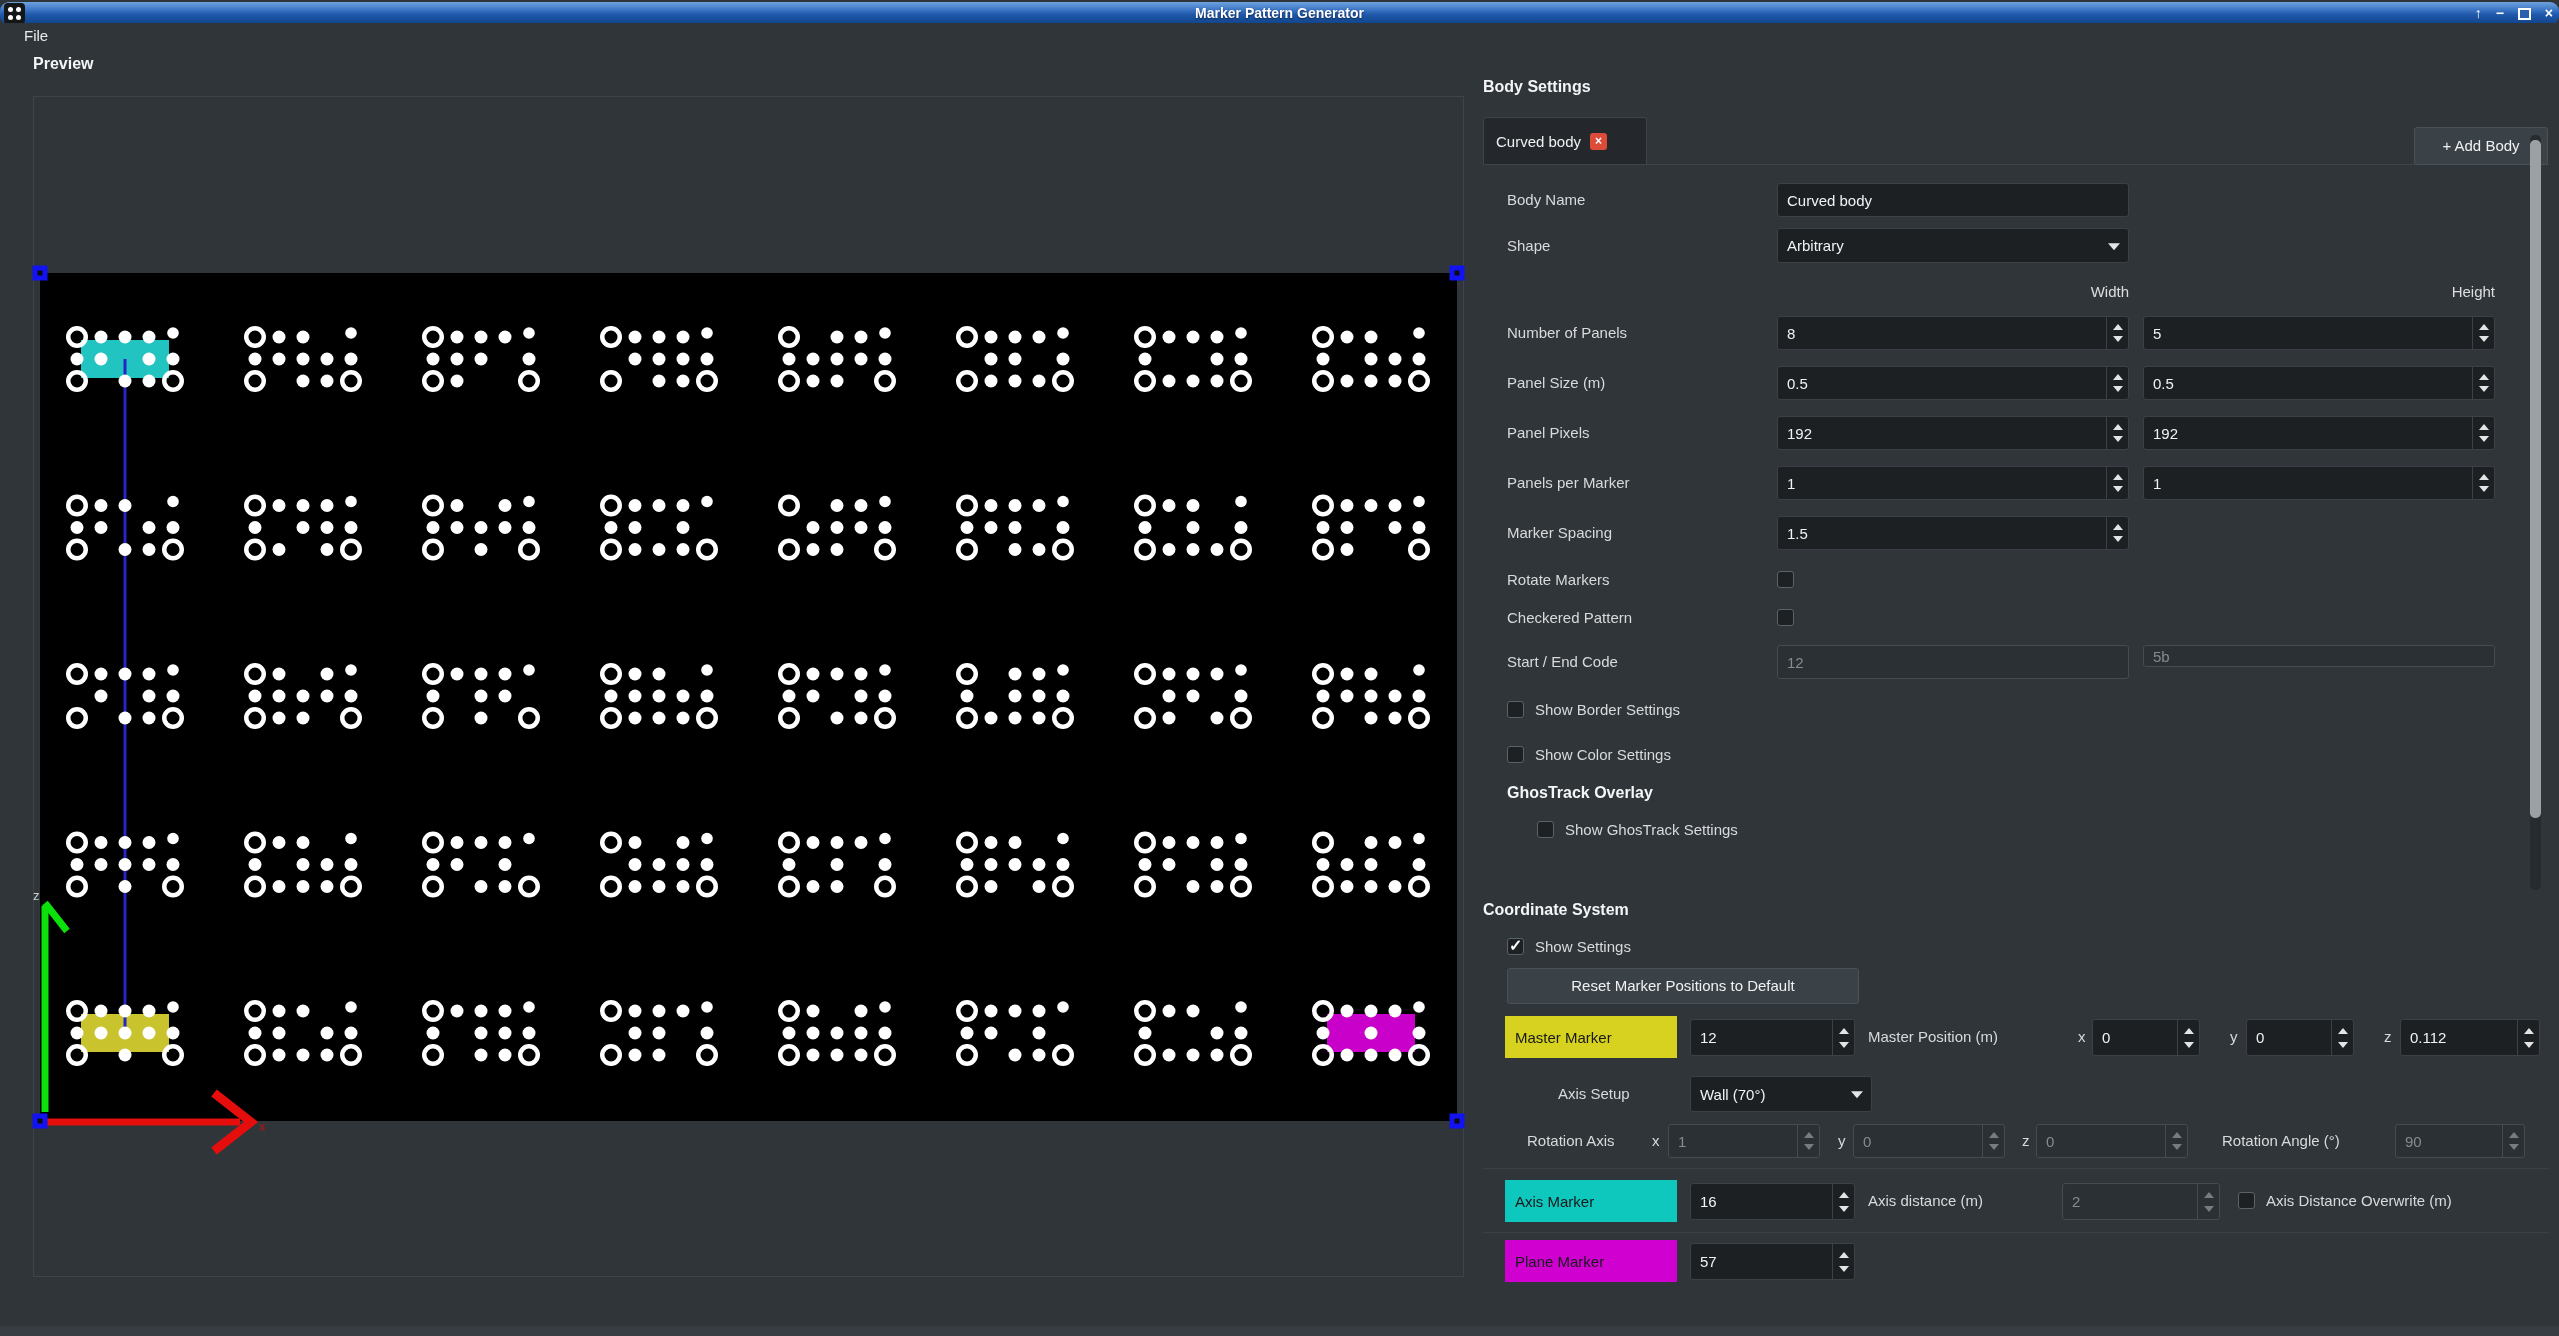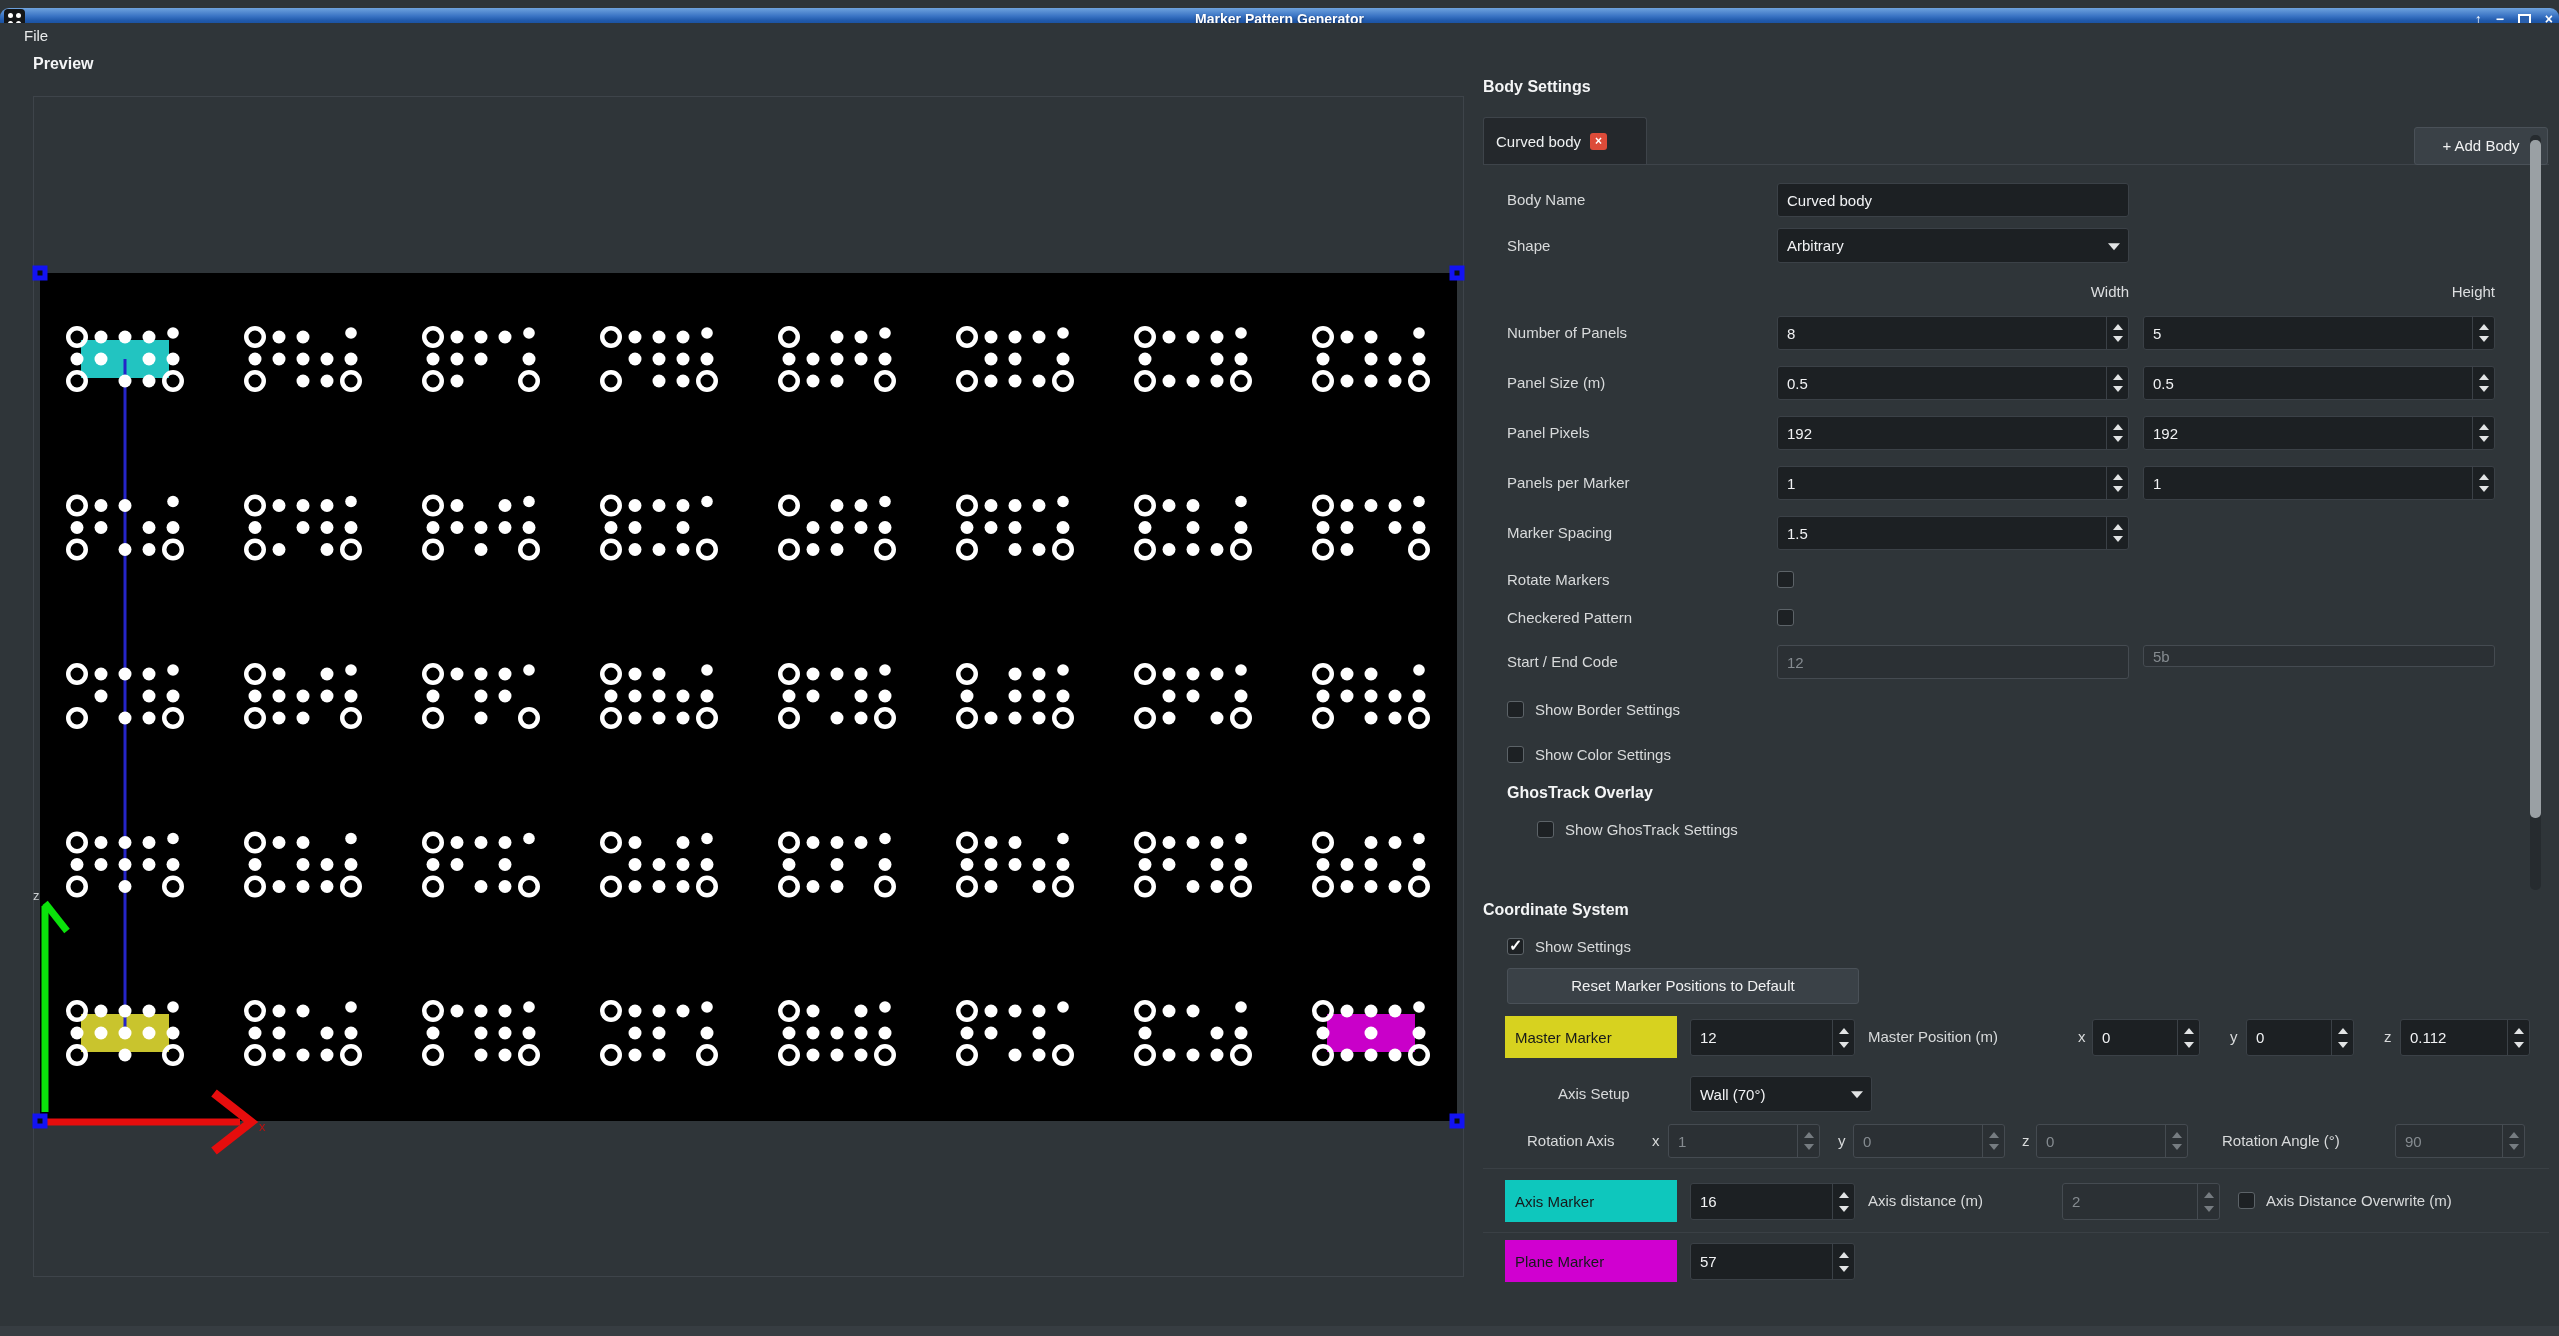--- a/index.html
+++ b/index.html
@@ -2,21 +2,21 @@
 <html><head>
 <meta charset="utf-8">
 <style>
   * { margin:0; padding:0; box-sizing:border-box; }
   html,body { background:#222; }
   body { font-family:"Liberation Sans", sans-serif; }
   #app { position:relative; width:2559px; height:1336px; background:#2f3539; overflow:hidden;
          color:#eef0f1; font-size:15px; }
 
   
-  .titlebar { position:absolute; left:0; top:8px; width:100%; height:23px;
+  .titlebar { position:absolute; left:0; top:2px; width:100%; height:23px;
     background:linear-gradient(#6fa3de 0%, #3a74c4 35%, #2059ab 55%, #0e4187 100%);border-radius:9px; }
   .app-icon { position:absolute; left:4px; top:1px; width:21px; height:21px; background:#141618;
     border-radius:4px; }
   .app-icon i { position:absolute; width:5px; height:5px; border-radius:50%; background:#fff; }
   .app-icon i:nth-child(1){left:4px;top:4px}.app-icon i:nth-child(2){right:4px;top:4px}
   .app-icon i:nth-child(3){left:4px;bottom:4px}.app-icon i:nth-child(4){right:4px;bottom:4px}
   .title-text { position:absolute; left:0; right:0; top:0; height:23px; line-height:22px;
     text-align:center; color:#fff; font-weight:bold; font-size:14px; text-shadow:0 1px 2px rgba(0,0,20,.6); }
   .win-controls { position:absolute; right:6px; top:0; height:23px; display:flex; gap:14px;
     align-items:center; color:#fff; font-size:14px; font-weight:bold; }
@@ -820,21 +820,21 @@
   <div class="fld" style="left:2092px; top:1019px; width:108px; height:37px;">
     <div class="sv">0</div>
       <div class="sb"></div>
   </div>
   <div class="lab" style="left:2230px; top:1016px; line-height:42px;">y</div>
   <div class="fld" style="left:2246px; top:1019px; width:108px; height:37px;">
     <div class="sv">0</div>
       <div class="sb"></div>
   </div>
   <div class="lab" style="left:2384px; top:1016px; line-height:42px;">z</div>
-  <div class="fld" style="left:2400px; top:1019px; width:130px; height:37px;">
+  <div class="fld" style="left:2400px; top:1019px; width:140px; height:37px;">
     <div class="sv">0.112</div>
       <div class="sb"></div>
   </div>
 
   <div class="lab" style="left:1558px; top:1076px; line-height:36px;">Axis Setup</div>
   <div class="fld dd" style="left:1690px; top:1076px; width:182px; height:36px;">
     <div class="sv">Wall (70°)</div>
     <div class="da"></div>
   </div>
 

